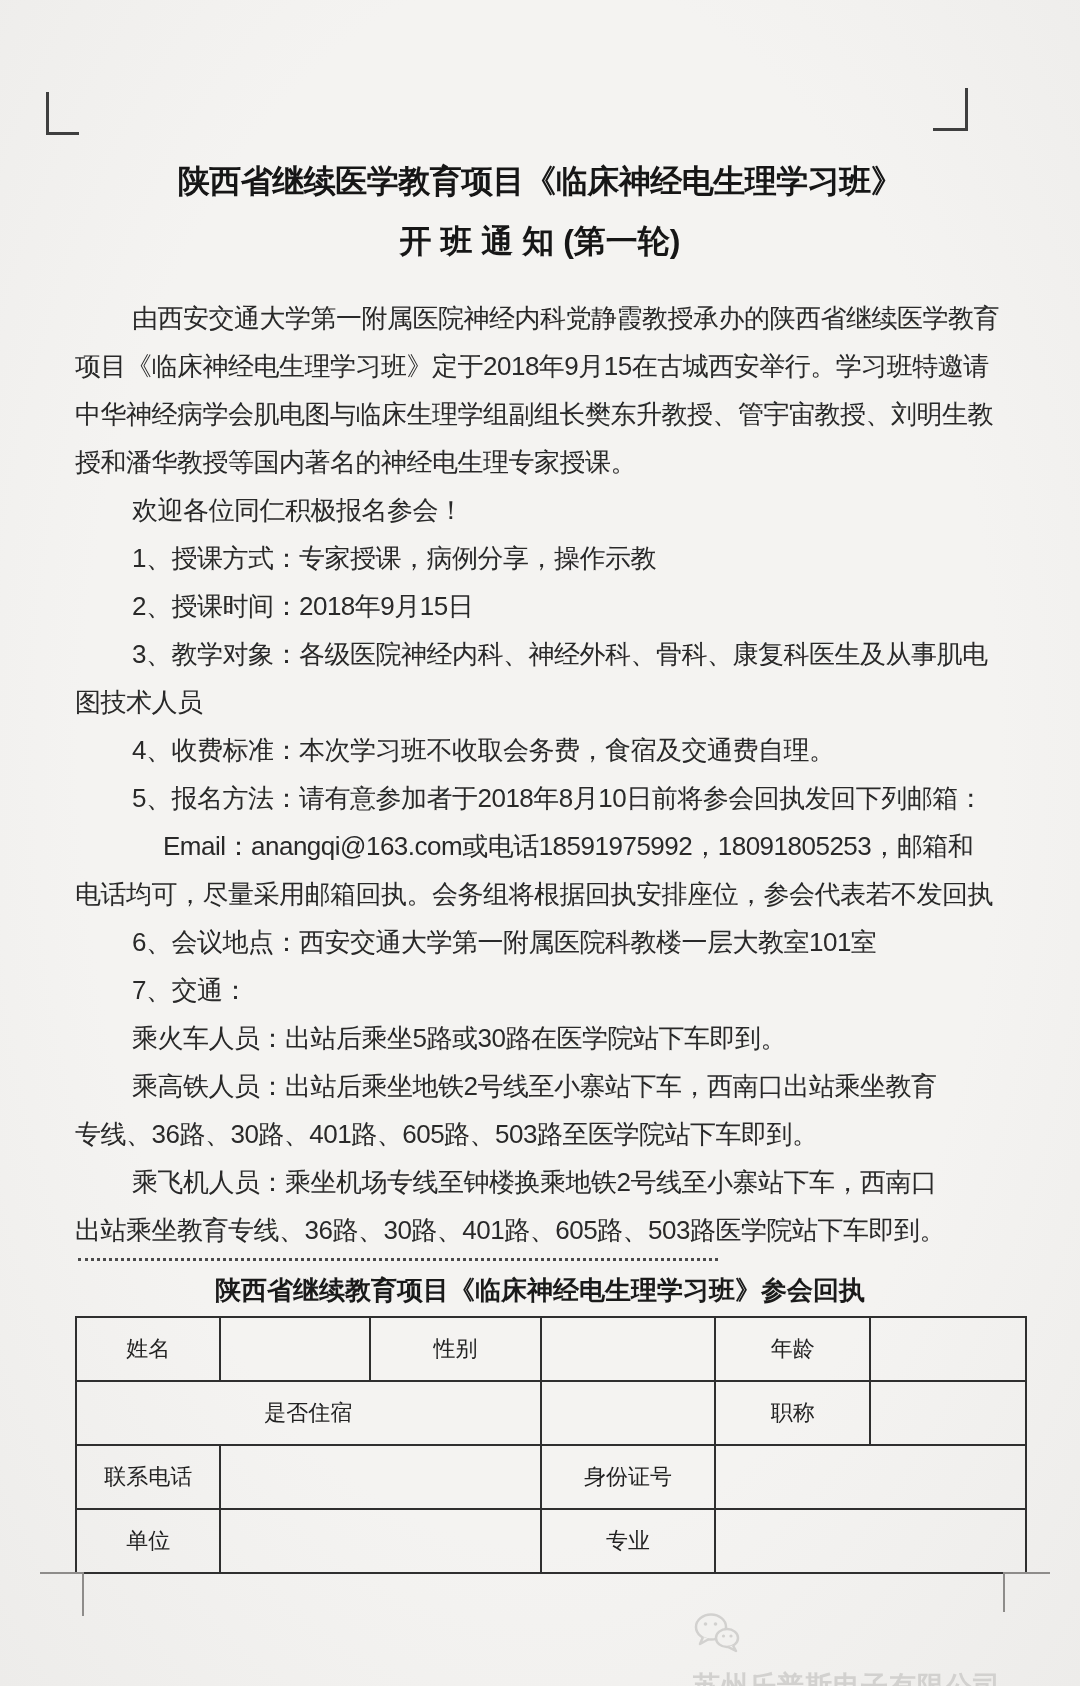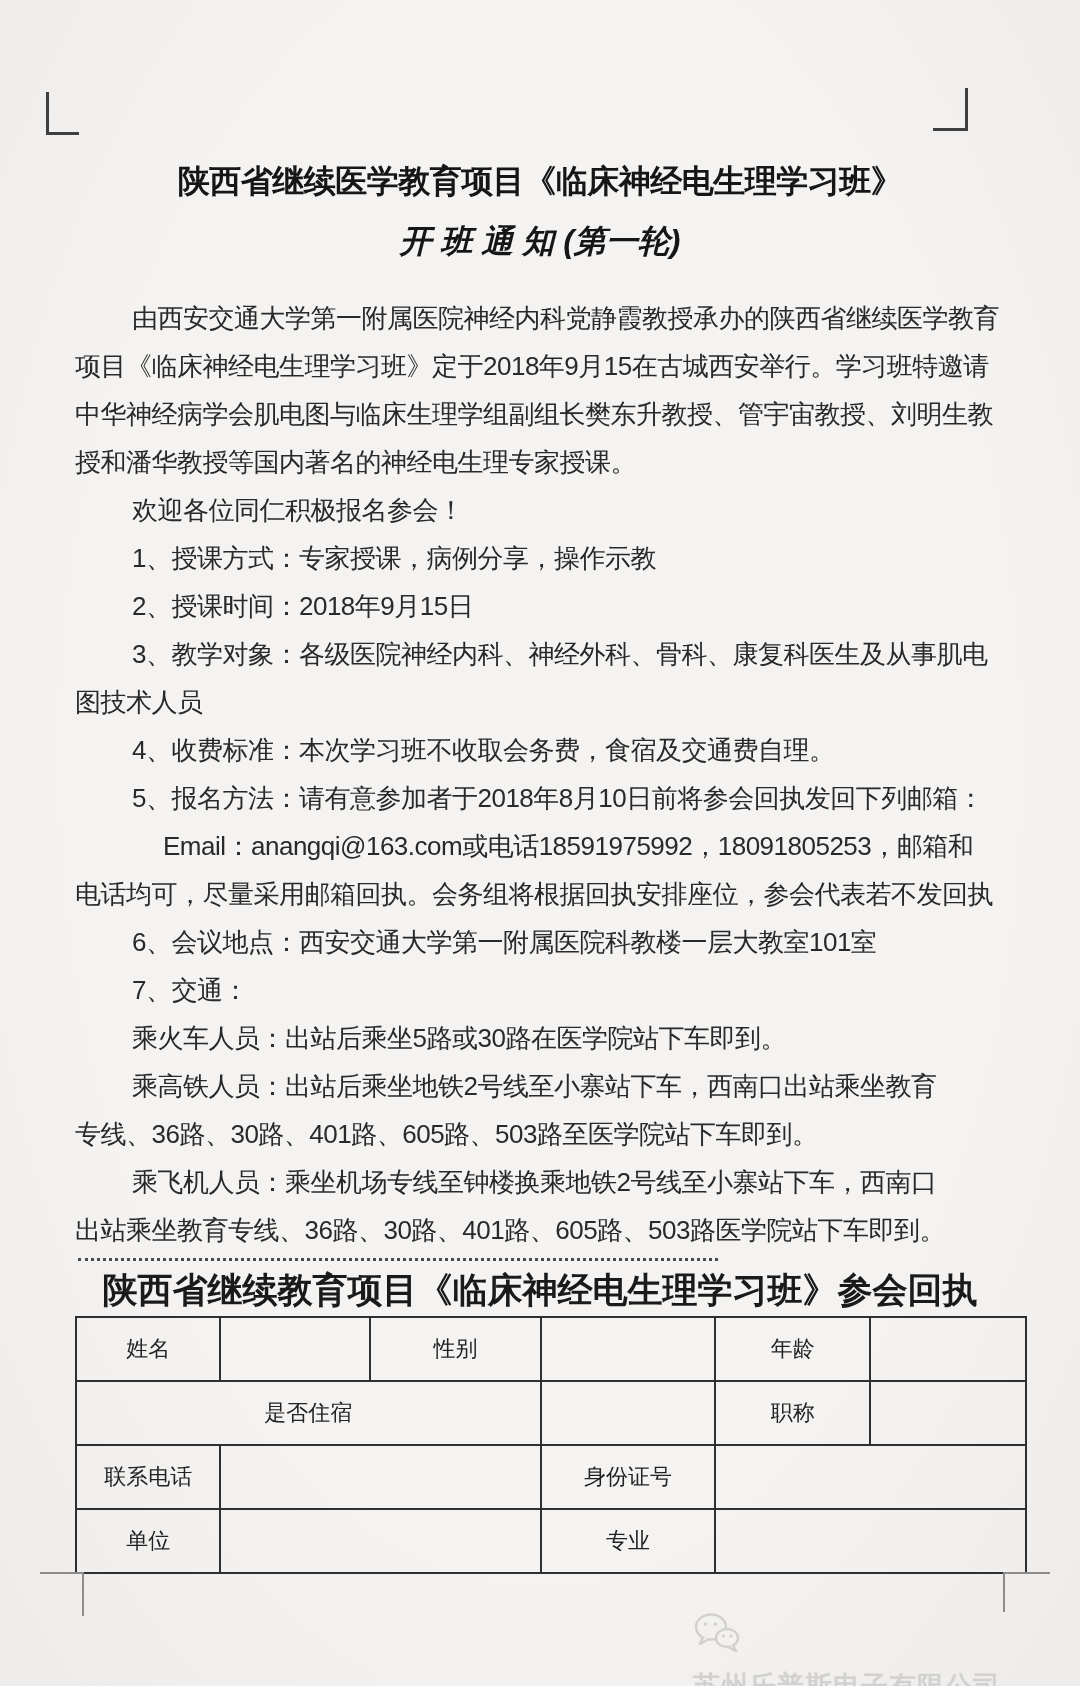--- a/index.html
+++ b/index.html
@@ -21,38 +21,38 @@
   .mark-bl{left:40px;top:1572px;width:42px;height:42px;border-top:2px solid #8e8c8a;border-right:2px solid #8e8c8a;}
   .mark-br{left:1003px;top:1572px;width:45px;height:38px;border-top:2px solid #8e8c8a;border-left:2px solid #8e8c8a;}
 
   h1.doc-title{
     margin:16px;padding-top:145px;text-align:center;
     font-size:32px;line-height:40px;font-weight:bold;color:#161616;
     letter-spacing:-0.5px;
   }
   h2.doc-subtitle{
     margin:20px 0 0 0;text-align:center;
-    font-size:32px;line-height:40px;font-weight:bold;color:#161616;font-style:italic;
+    font-size:32px;line-height:40px;font-weight:bold;color:#161616;
   }
   .body-lines{margin:33px 0 0 75px;width:930px;}
   .body-lines .line{
     height:48px;line-height:48px;font-size:26px;letter-spacing:-0.5px;
     white-space:nowrap;color:#292929;
   }
   .line.i0{padding-left:0;}
   .line.i2{padding-left:57px;}
   .line.i3{padding-left:88px;}
 
   .dotted-sep{
     margin:4px 0 0 78px;width:640px;height:0;
     border-top:3px dotted #4b4b4b;
   }
   .form-title{
     margin:10px 0 0 0;text-align:center;
-    font-size:35px;line-height:38px;font-weight:bold;color:#1a1a1a;
+    font-size:26px;line-height:38px;font-weight:bold;color:#1a1a1a;
   }
   table.reply-form{
     margin:7px 0 0 75px;width:952px;
     border-collapse:collapse;table-layout:fixed;
   }
   table.reply-form td{
     border:2px solid #2f2f2f;height:30px;
     font-size:22px;color:#222;text-align:center;vertical-align:middle;
     padding:16px 4px;overflow:hidden;
   }

